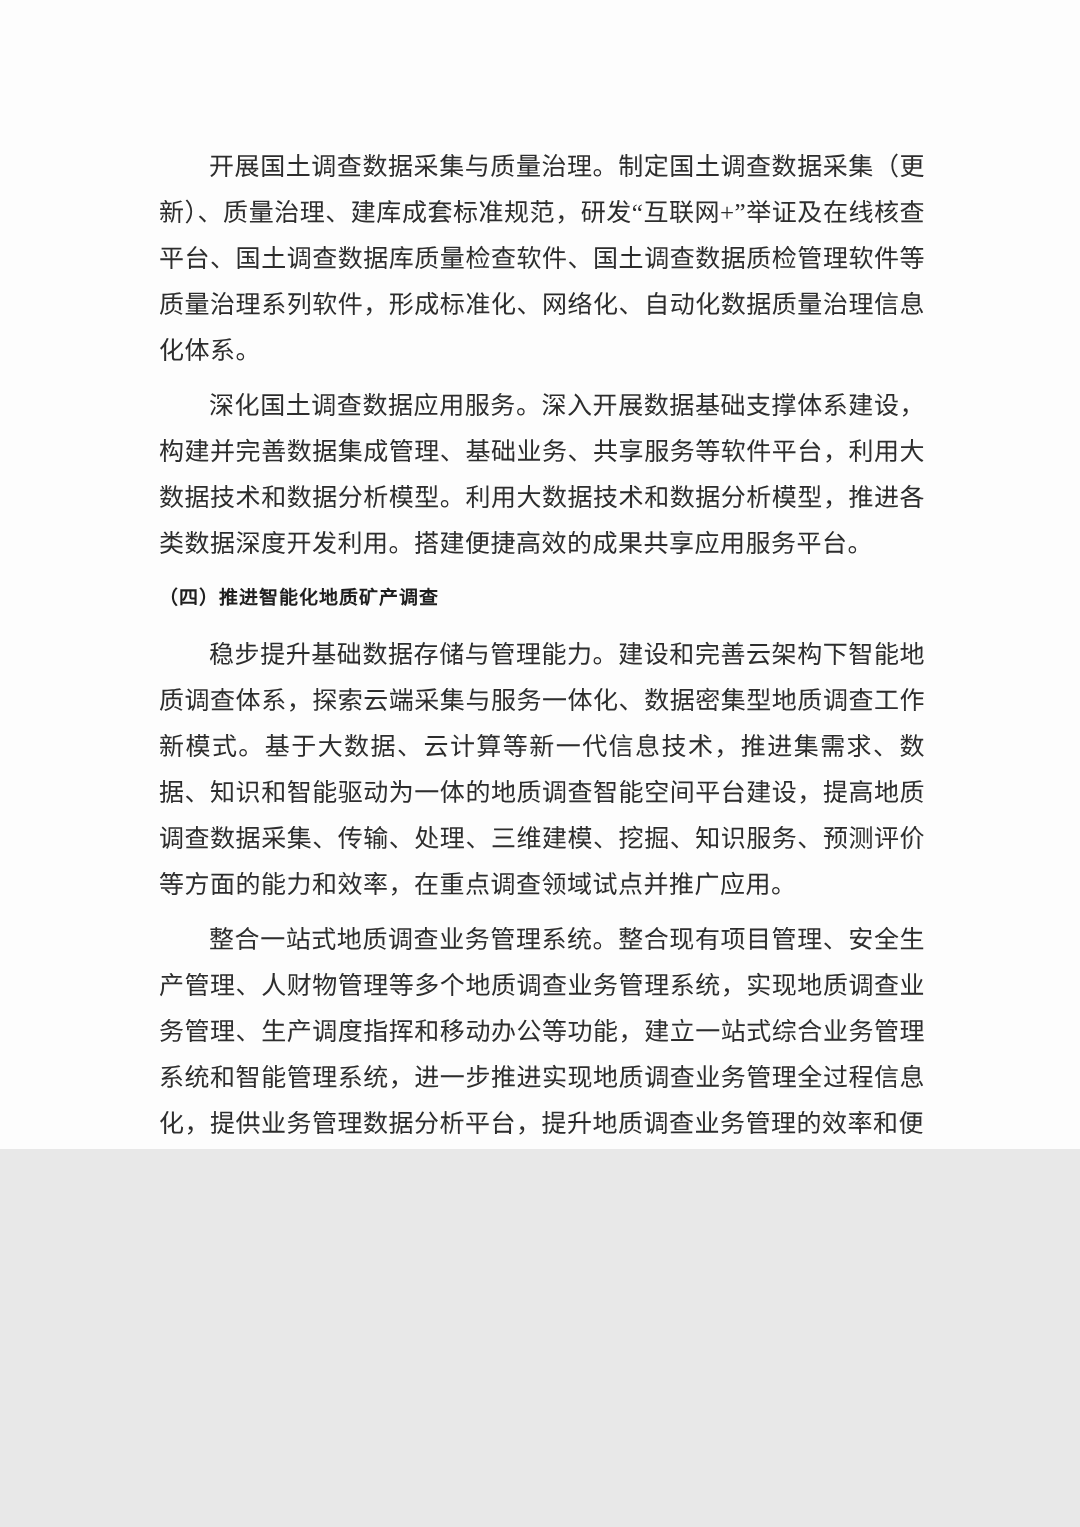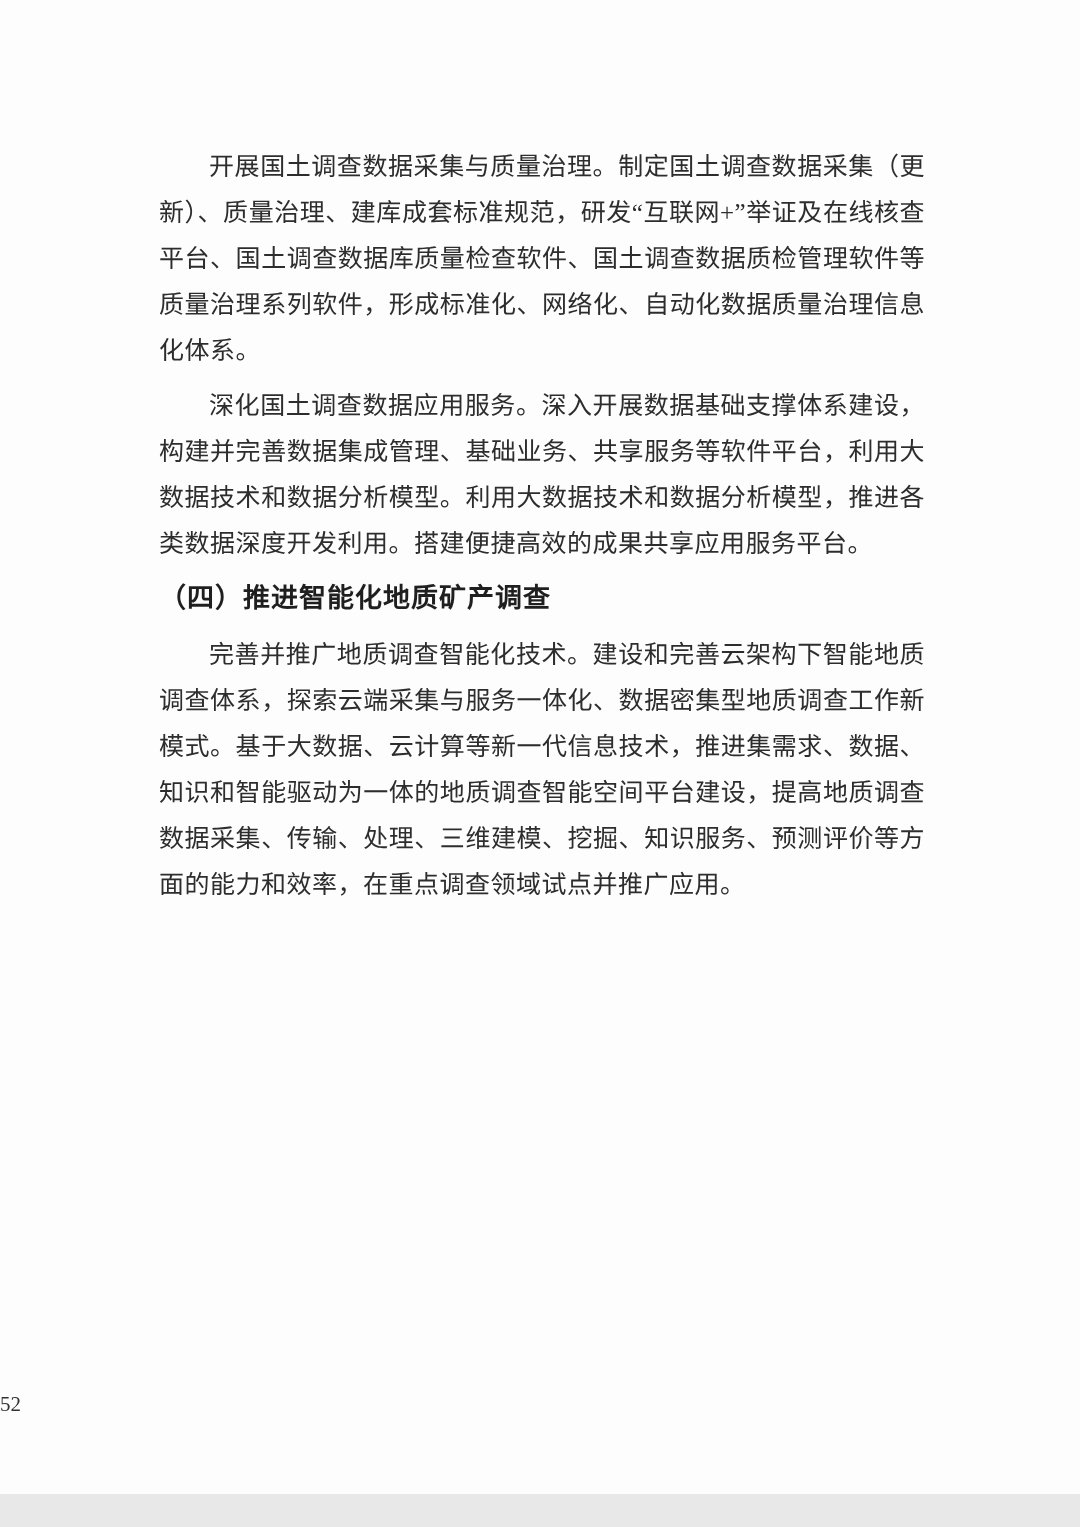--- a/index.html
+++ b/index.html
@@ -4,21 +4,21 @@
 <title>Document Page 52</title>
 <style>
   html, body {
     margin: 0;
     padding: 0;
     background: #e8e8e8;
   }
   .page {
     position: relative;
     width: 1080px;
-    height: 1494px;
+    height: 1149px;
     margin: 0 auto;
     background: #fdfdfd;
     overflow: hidden;
   }
   .content {
     position: absolute;
     left: 159px;
     top: 144px;
     width: 766px;
   }
@@ -31,21 +31,21 @@
     text-align: justify;
     text-justify: inter-character;
     text-indent: 2em;
     color: #2d2d2d;
     word-break: break-all;
   }
   h2.heading {
     margin: 6px 0 12px 0;
     font-family: "Liberation Sans", "DejaVu Sans", sans-serif;
     font-weight: bold;
-    font-size: 27px;
+    font-size: 19px;
     line-height: 44px;
     letter-spacing: 1px;
     color: #1f1f1f;
   }
   .footer {
     position: absolute;
     left: 0;
     right: 0;
     top: 1392px;
   }
@@ -56,18 +56,19 @@
   }
 </style>
 </head>
 <body>
 
 <div class="page">
   <main class="content">
     <p class="para">开展国土调查数据采集与质量治理。制定国土调查数据采集（更新）、质量治理、建库成套标准规范，研发“互联网+”举证及在线核查平台、国土调查数据库质量检查软件、国土调查数据质检管理软件等质量治理系列软件，形成标准化、网络化、自动化数据质量治理信息化体系。</p>
     <p class="para">深化国土调查数据应用服务。深入开展数据基础支撑体系建设，构建并完善数据集成管理、基础业务、共享服务等软件平台，利用大数据技术和数据分析模型。利用大数据技术和数据分析模型，推进各类数据深度开发利用。搭建便捷高效的成果共享应用服务平台。</p>
     <h2 class="heading">（四）推进智能化地质矿产调查</h2>
-    <p class="para">完善并推广地质调查智能化技术。建设和完善云架构下智能地质调查体系，探索云端采集与服务一体化、数据密集型地质调查工作新模式。基于大数据、云计算等新一代信息技术，推进集需求、数据、知识和智能驱动为一体的地质调查智能空间平台建设，提高地质调查数据采集、传输、处理、三维建模、挖掘、知识服务、预测评价等方面的能力和效率，在重点调查领域试点并推广应用。</p>
+    <p class="para">稳步提升基础数据存储与管理能力。建设和完善云架构下智能地质调查体系，探索云端采集与服务一体化、数据密集型地质调查工作新模式。基于大数据、云计算等新一代信息技术，推进集需求、数据、知识和智能驱动为一体的地质调查智能空间平台建设，提高地质调查数据采集、传输、处理、三维建模、挖掘、知识服务、预测评价等方面的能力和效率，在重点调查领域试点并推广应用。</p>
+    <p class="para">整合一站式地质调查业务管理系统。整合现有项目管理、安全生产管理、人财物管理等多个地质调查业务管理系统，实现地质调查业务管理、生产调度指挥和移动办公等功能，建立一站式综合业务管理系统和智能管理系统，进一步推进实现地质调查业务管理全过程信息化，提供业务管理数据分析平台，提升地质调查业务管理的效率和便</p>
   </main>
   <footer class="footer">
     <span class="page-number">52</span>
   </footer>
 </div>
 
 </body></html>

